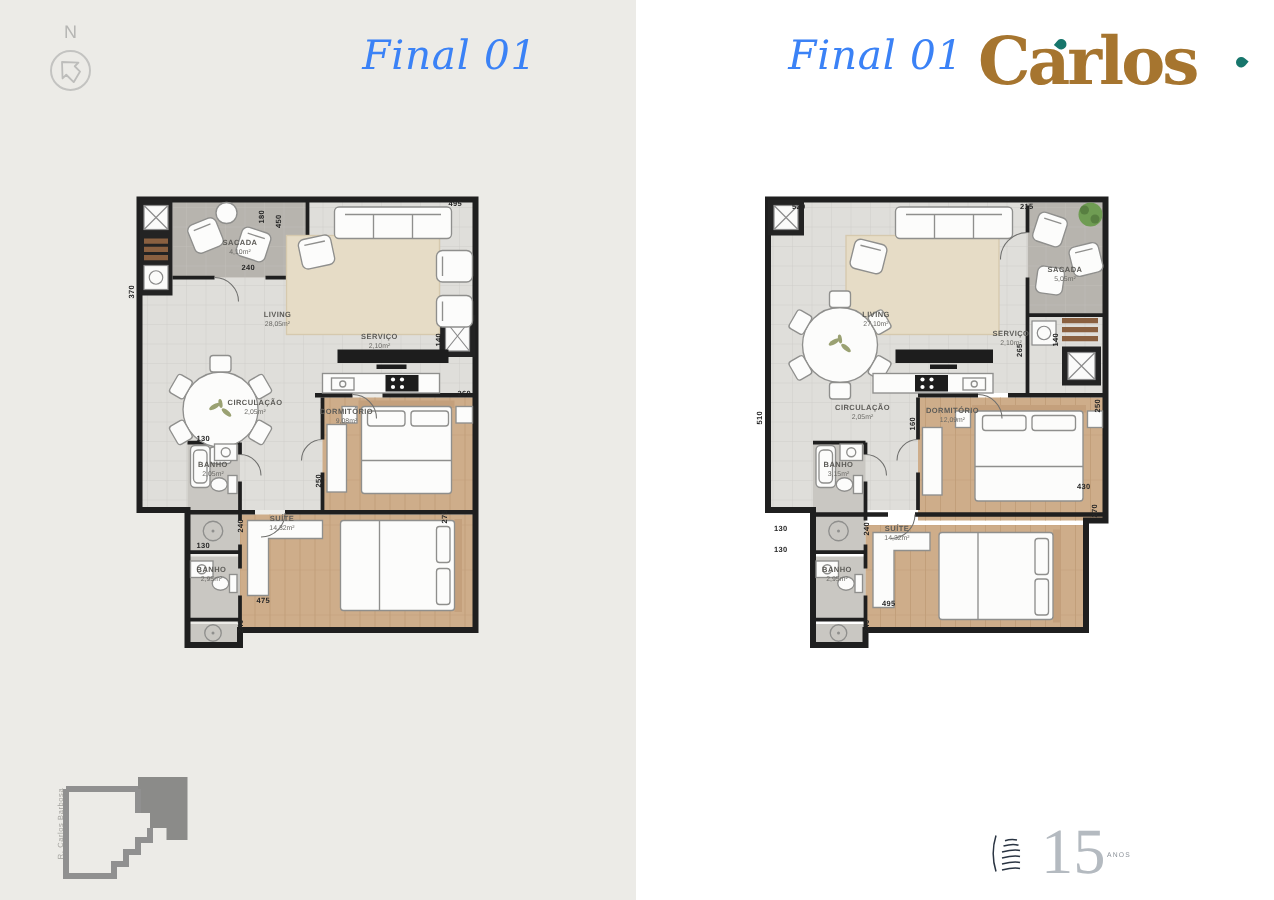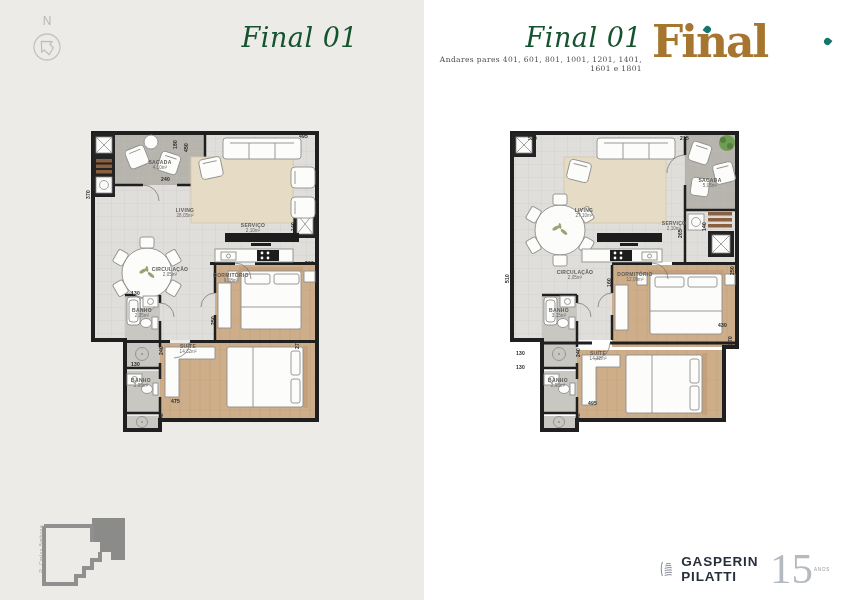--- a/index.html
+++ b/index.html
@@ -7,21 +7,21 @@
        font-family:"Liberation Sans",sans-serif;background:#fff;}
   .panel{position:absolute;top:0;height:600px;}
   .panel-left{left:0;width:424px;background:#ecebe7;}
   .panel-right{left:424px;width:425px;background:#ffffff;}
 
   
   .titleblock{position:absolute;text-align:right;}
   .tb-left{left:118px;top:24px;width:240px;}
   .tb-right{left:430px;top:24px;width:212px;}
   .plan-title{font-family:"DejaVu Serif","Liberation Serif",serif;font-style:italic;
-      font-weight:500;font-size:27px;color:#14532d;letter-spacing:.5px;line-height:1;}
+      font-weight:500;font-size:27px;color:#3b82f6;letter-spacing:.5px;line-height:1;}
   .plan-sub{font-family:"DejaVu Serif","Liberation Serif",serif;font-size:7.5px;
       color:#4c4c4c;letter-spacing:.4px;margin-top:4px;}
 
   .brand{position:absolute;left:652px;top:16px;width:185px;height:52px;}
   .brand-text{font-family:"DejaVu Serif","Liberation Serif",serif;font-weight:700;
       font-size:44px;line-height:52px;letter-spacing:-2px;}
   .brand-dot{position:absolute;border-radius:50% 50% 50% 0;}
   .bd1{left:52px;top:10px;width:7px;height:7px;transform:rotate(40deg);}
   .bd2{left:172px;top:22px;width:7px;height:7px;transform:rotate(220deg);}
 
@@ -69,25 +69,24 @@
     </g>
   </svg>
 </div>
 
 <div class="titleblock tb-left">
   <div class="plan-title">Final 01</div>
 </div>
 
 <div class="titleblock tb-right">
   <div class="plan-title">Final 01</div>
-  <div class="plan-sub">Andares pares 401, 601, 801, 1001, 1201, 1401, 1601 e 1801</div>
 </div>
 
 <div class="brand">
-  <div class="brand-text" style="color:#a6752f">Final</div>
+  <div class="brand-text" style="color:#a6752f">Carlos</div>
   <span class="brand-dot bd1" style="background:#17766c"></span>
   <span class="brand-dot bd2" style="background:#17766c"></span>
 </div>
 
 <div class="plan-wrap" style="left:85px;top:125px">
 <svg width="245" height="312" viewBox="0 0 245 312">
   <defs>
     <pattern id="Lt" width="13" height="13" patternUnits="userSpaceOnUse">
       <path d="M13 0H0V13" fill="none" stroke="#cbc9c5" stroke-width="0.5"></path>
     </pattern>
@@ -583,18 +582,17 @@
     <path d="M4,27 C1.5,19 1.5,11 4,3" fill="none" stroke="#2a3442" stroke-width="1"></path>
     <g stroke="#2a3442" stroke-width="1" fill="none">
       <path d="M8,26 C12,25 16,24 20,25"></path>
       <path d="M8,22 C12,21 16,20 20,21"></path>
       <path d="M8,18 C12,17 16,16 20,17"></path>
       <path d="M8,14 C12,13 16,12 20,13"></path>
       <path d="M9,10 C12.5,9 16,8.5 19,9.5"></path>
       <path d="M10,6.5 C13,5.5 15.5,5.5 18,6"></path>
     </g>
   </svg>
-  <span class="dev-name">GASPERIN PILATTI</span>
   <span class="anniv">
     <span class="anniv-num">15</span>
     <span class="anniv-label">ANOS</span>
   </span>
 </div>
 
 </body></html>

